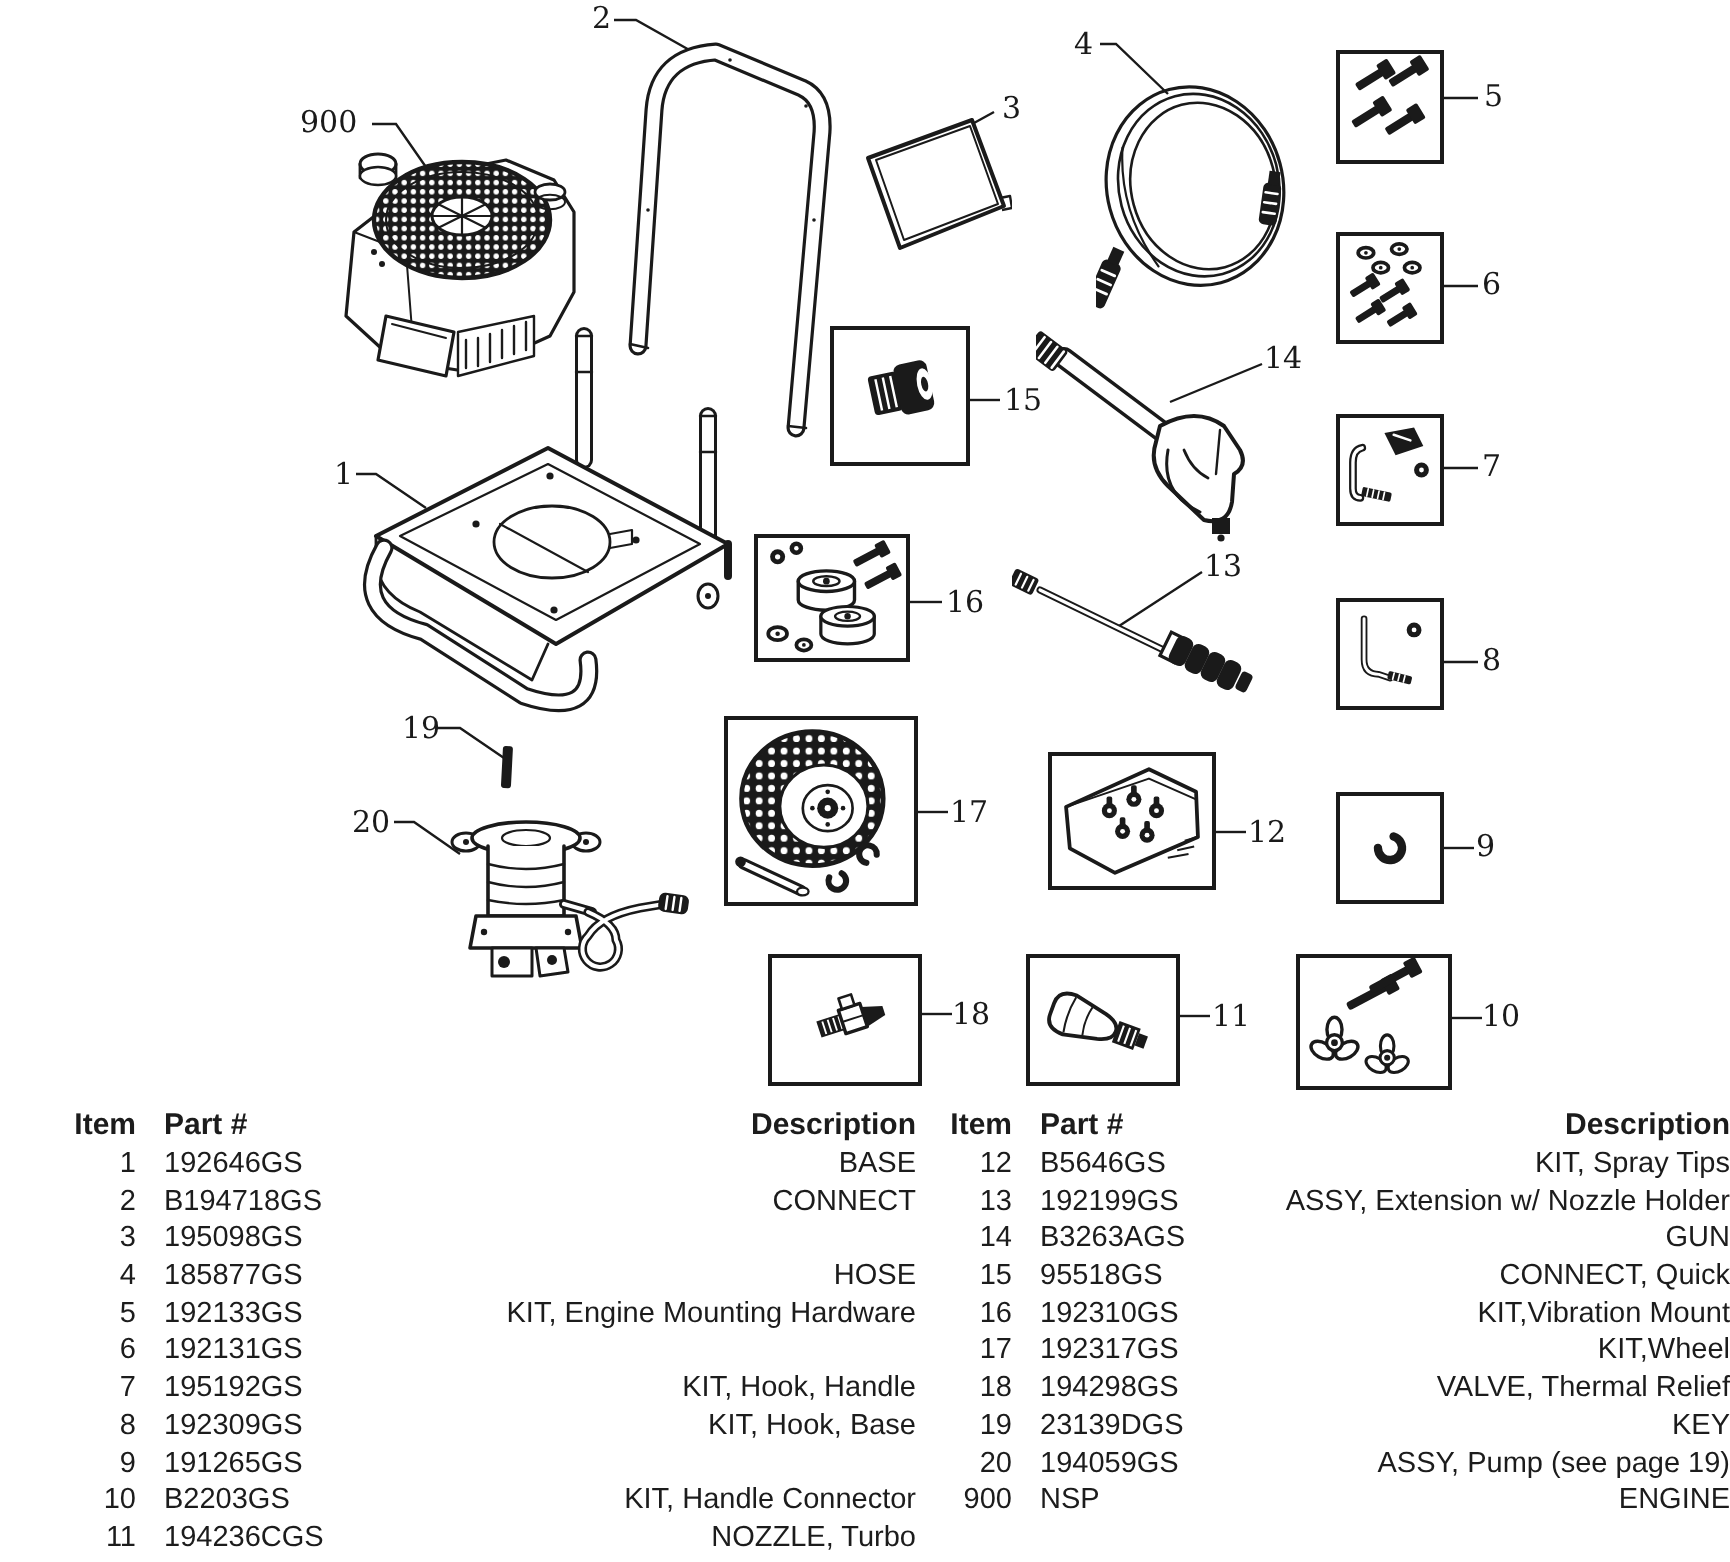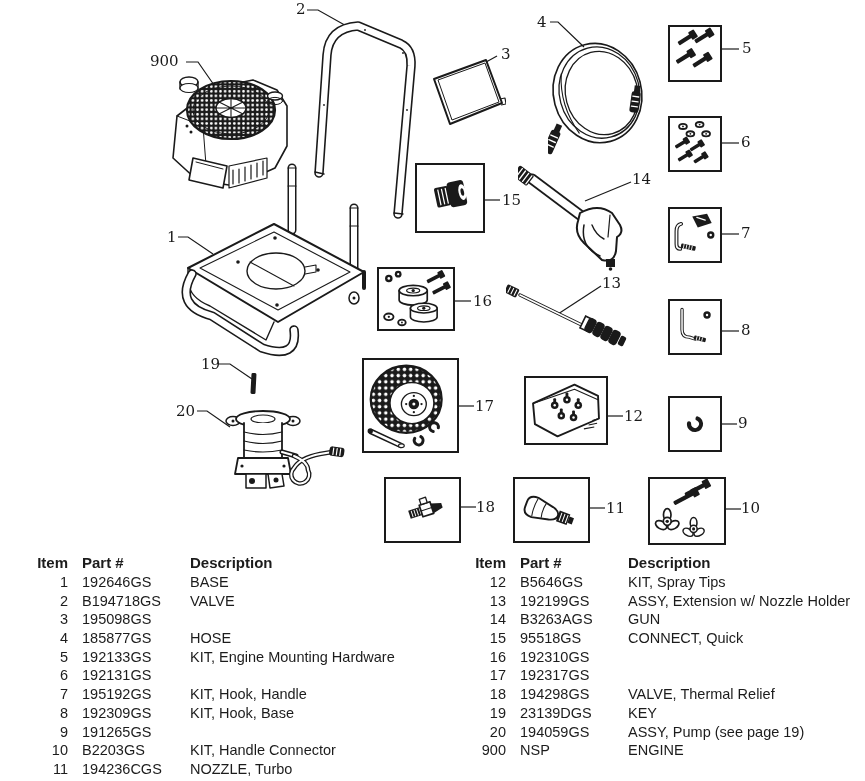--- a/index.html
+++ b/index.html
@@ -9,21 +9,21 @@
   .part{position:absolute;}
   .part svg{display:block;width:100%;height:100%;}
   .kit-box{position:absolute;border:2.5px solid #1a1a1a;background:#fff;box-sizing:border-box;}
   .kit-box svg{display:block;width:100%;height:100%;}
   .callout{position:absolute;font-family:"DejaVu Serif",serif;font-size:15px;line-height:15px;color:#1a1a1a;}
   .ptable{position:absolute;font-size:14.5px;}
   .tr{display:flex;height:18.7px;line-height:18.7px;white-space:nowrap;}
   .tr.th{font-weight:bold;font-size:15px;height:20px;line-height:20px;}
   .c-item{width:46px;text-align:right;padding-right:6px;box-sizing:border-box;}
   .c-part{width:108px;padding-left:8px;box-sizing:border-box;}
-  .c-desc{flex:1;padding-left:8px;}
+  .c-desc{flex:1;padding-left:8px;text-align:right;}
 </style>
 </head>
 <body>
 
 <div class="stage">
 
   <svg class="overlay" width="865" height="553">
     <g fill="none" stroke="#1a1a1a" stroke-width="1.2">
       <polyline points="186,62 198,62 214,85"></polyline>
       <polyline points="307,10 318,10 350,28"></polyline>
@@ -516,21 +516,21 @@
       <span class="c-desc">Description</span>
     </div>
     <div class="tr">
         <span class="c-item">1</span>
         <span class="c-part">192646GS</span>
         <span class="c-desc">BASE</span>
       </div>
     <div class="tr">
         <span class="c-item">2</span>
         <span class="c-part">B194718GS</span>
-        <span class="c-desc">VALVE</span>
+        <span class="c-desc">CONNECT</span>
       </div>
     <div class="tr">
         <span class="c-item">3</span>
         <span class="c-part">195098GS</span>
       </div>
     <div class="tr">
         <span class="c-item">4</span>
         <span class="c-part">185877GS</span>
         <span class="c-desc">HOSE</span>
       </div>
@@ -591,24 +591,26 @@
         <span class="c-desc">GUN</span>
       </div>
     <div class="tr">
         <span class="c-item">15</span>
         <span class="c-part">95518GS</span>
         <span class="c-desc">CONNECT, Quick</span>
       </div>
     <div class="tr">
         <span class="c-item">16</span>
         <span class="c-part">192310GS</span>
+        <span class="c-desc">KIT,Vibration Mount</span>
       </div>
     <div class="tr">
         <span class="c-item">17</span>
         <span class="c-part">192317GS</span>
+        <span class="c-desc">KIT,Wheel</span>
       </div>
     <div class="tr">
         <span class="c-item">18</span>
         <span class="c-part">194298GS</span>
         <span class="c-desc">VALVE, Thermal Relief</span>
       </div>
     <div class="tr">
         <span class="c-item">19</span>
         <span class="c-part">23139DGS</span>
         <span class="c-desc">KEY</span>

